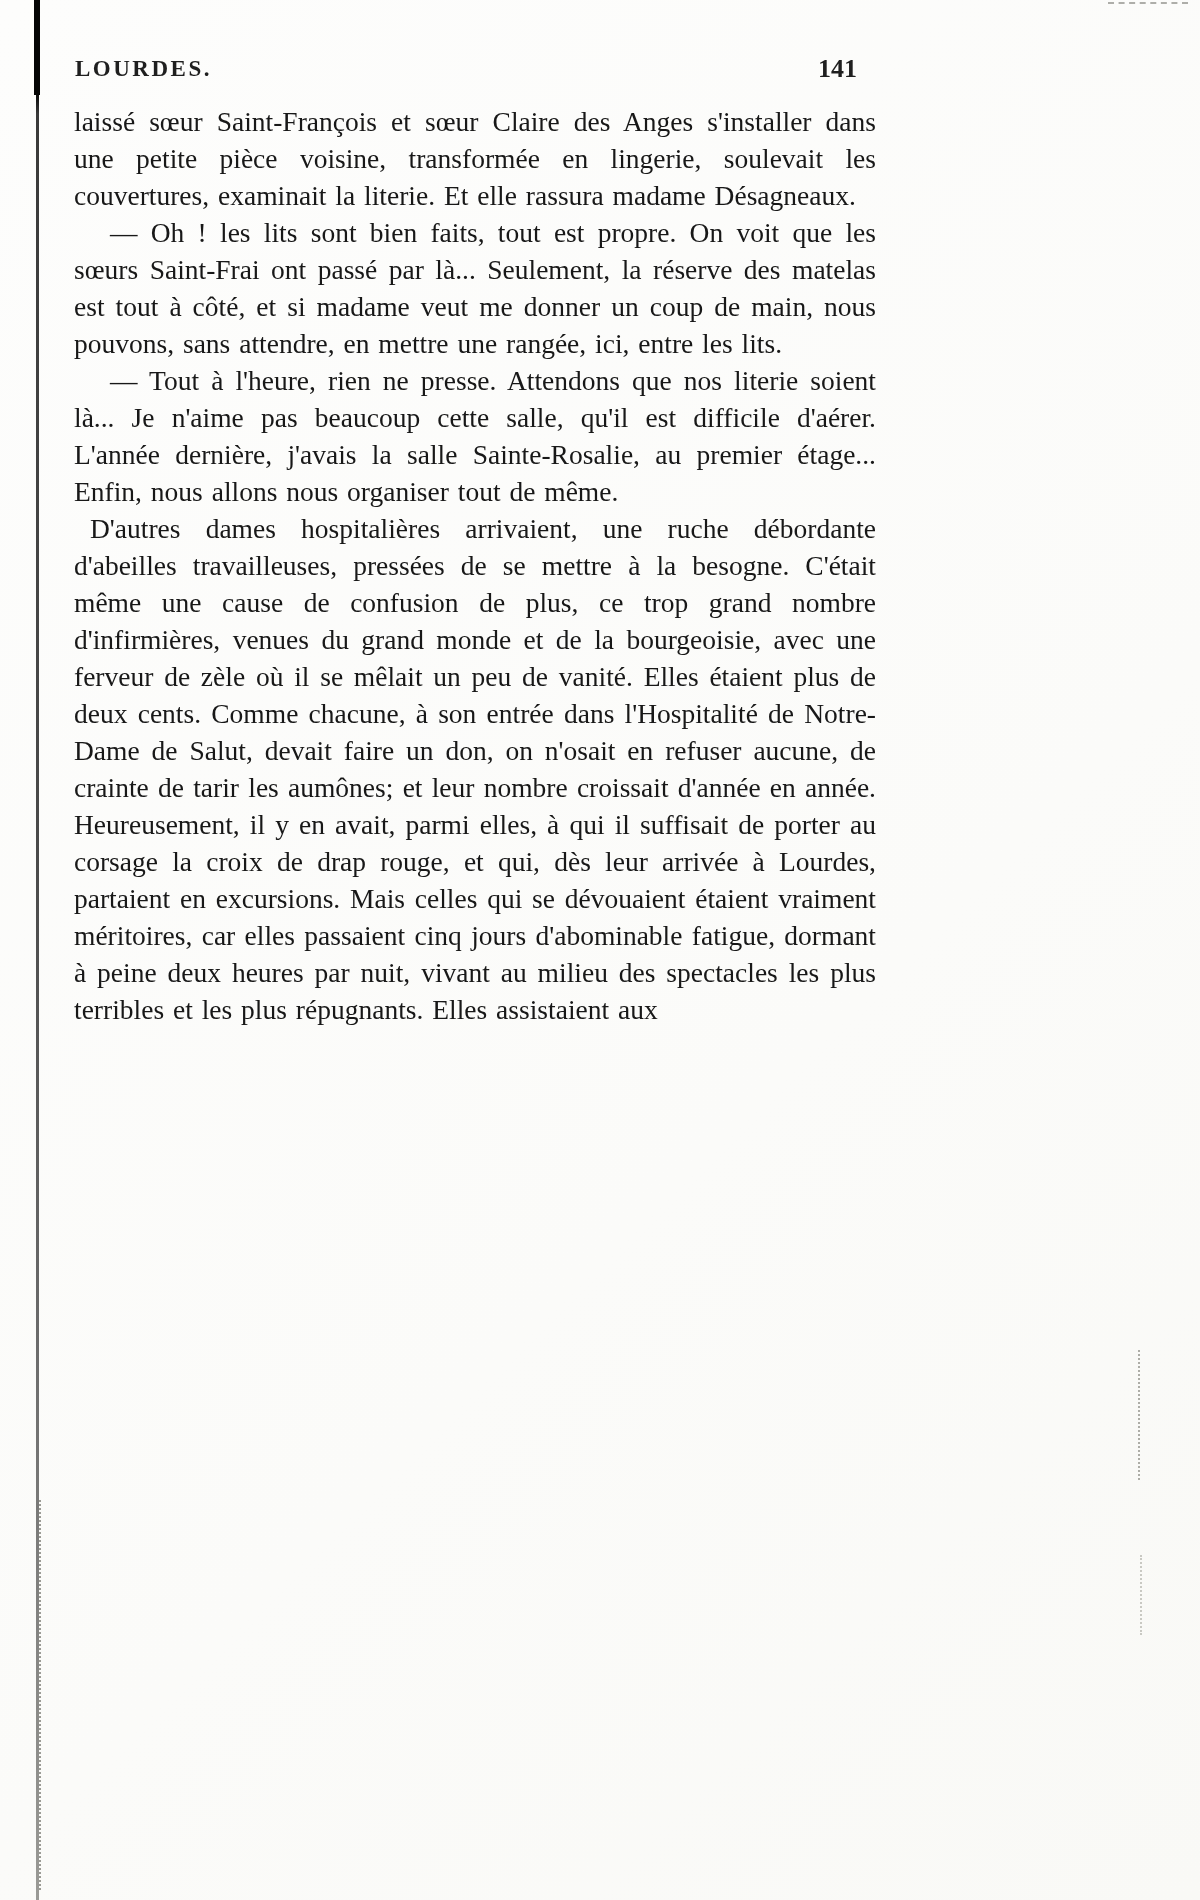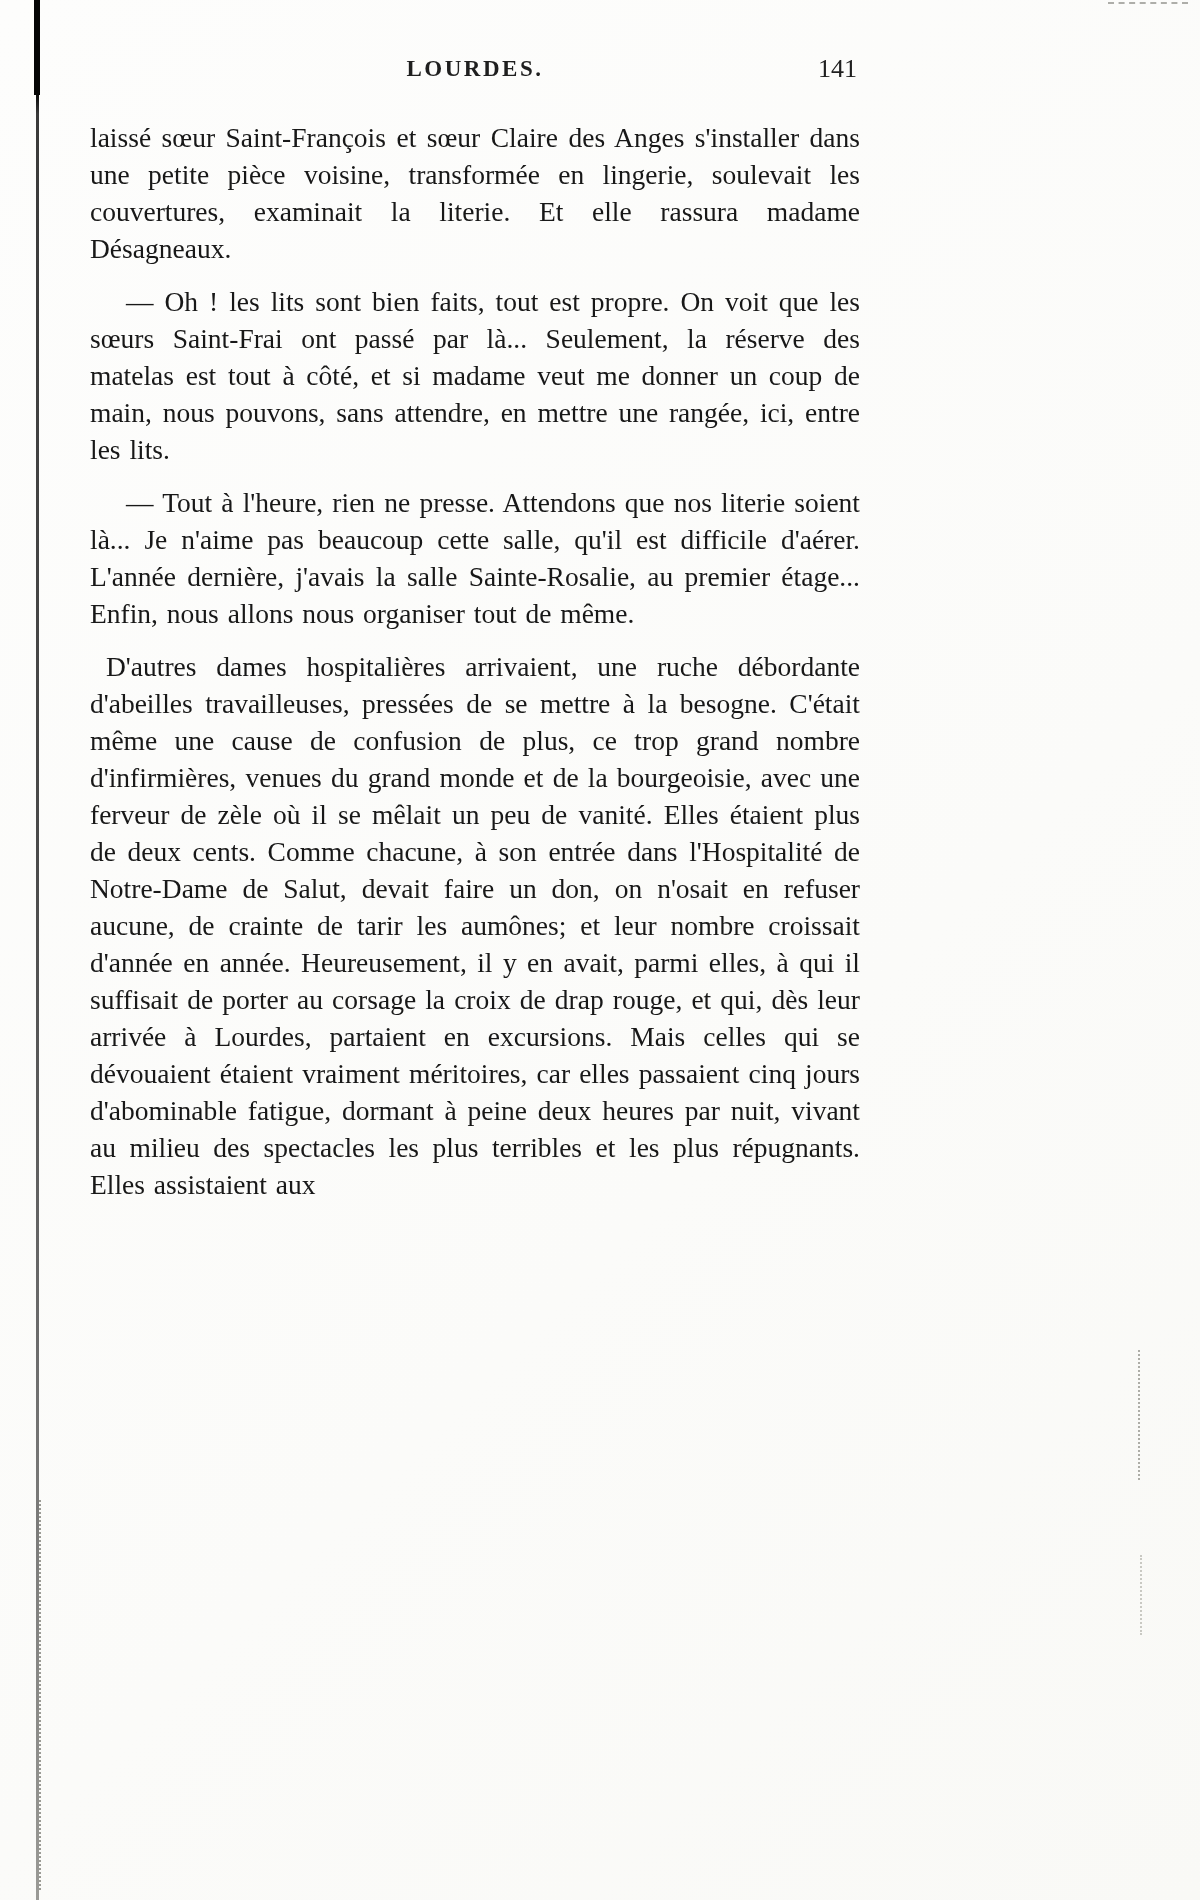--- a/index.html
+++ b/index.html
@@ -79,48 +79,48 @@
     position: absolute;
     top: 56px;
     left: 75px;
     width: 800px;
     height: 34px;
   }
   .running-title {
     position: absolute;
     left: 0;
     right: 0;
-    text-align: center;
+    text-align: left;
     font-size: 23px;
     font-weight: bold;
     letter-spacing: 2.5px;
     color: #1f1f1f;
   }
   .page-number {
     position: absolute;
     right: 18px;
     top: -2px;
     font-size: 26px;
-    font-weight: normal;
+    font-weight: bold;
     color: #1f1f1f;
   }
 
   .text-block {
     position: absolute;
     top: 103px;
     left: 74px;
     width: 802px;
     font-size: 27.5px;
     line-height: 37px;
     text-align: justify;
     word-spacing: 2px;
     color: #181818;
   }
   .text-block p {
-    margin: 16px;
+    margin: 0;
     padding: 0;
   }
   .text-block p.indent {
     text-indent: 36px;
   }
   .text-block p.small-indent {
     text-indent: 16px;
   }
 </style>
 </head>

